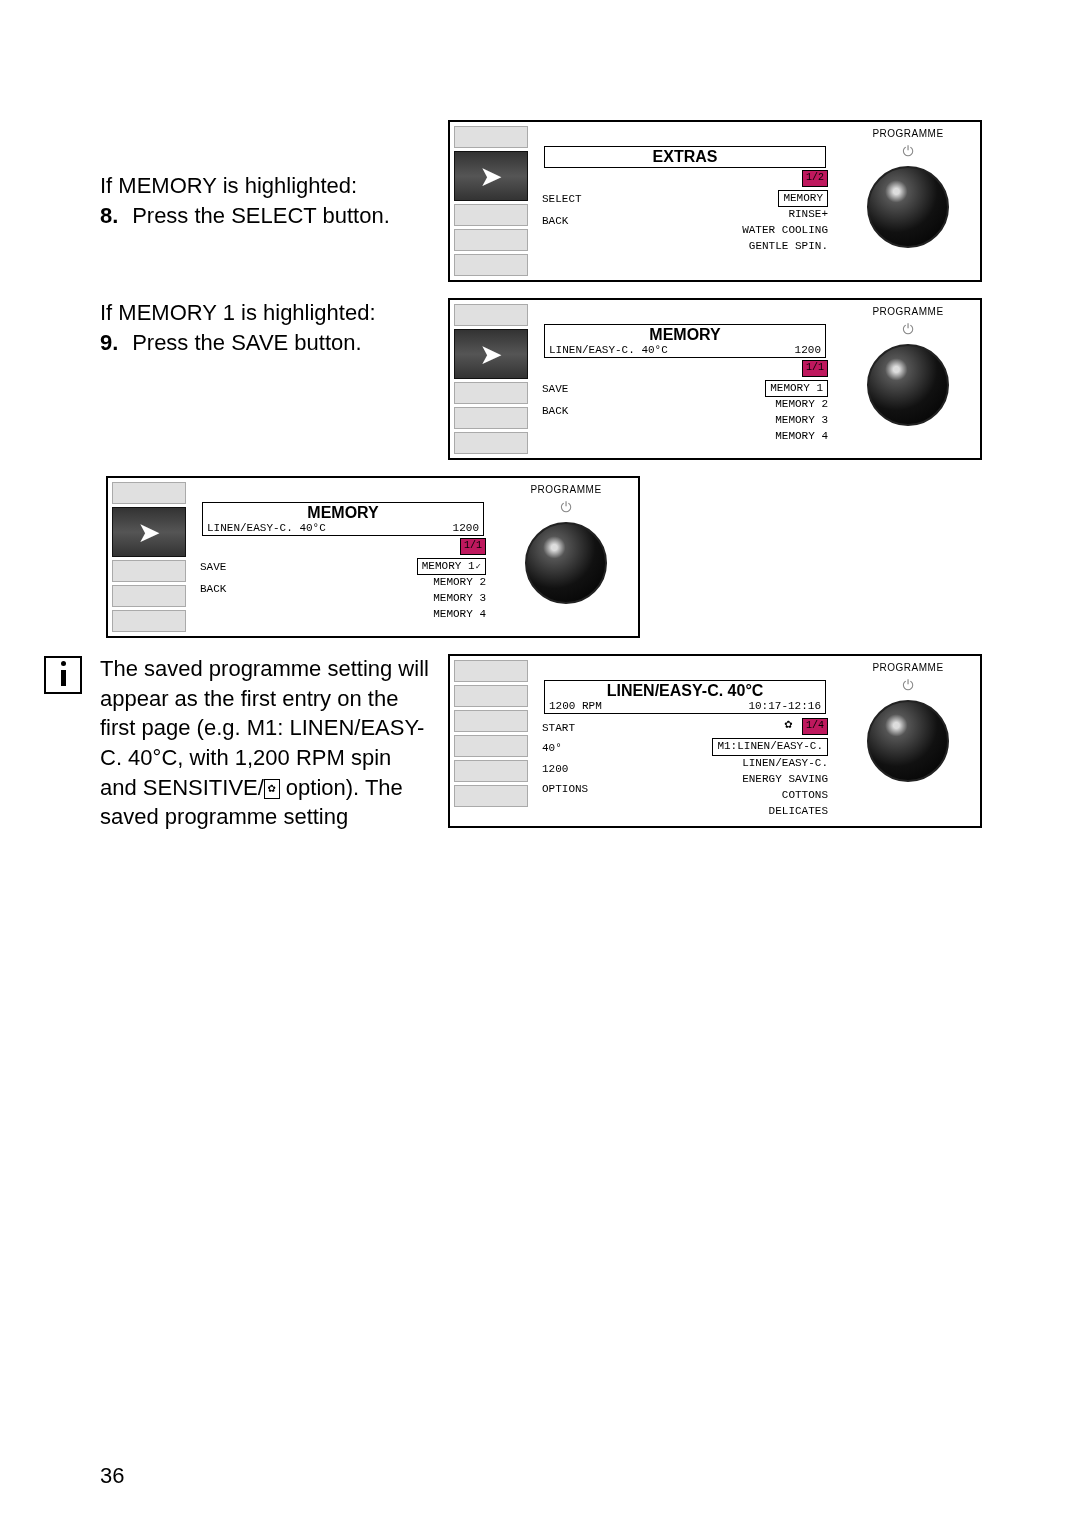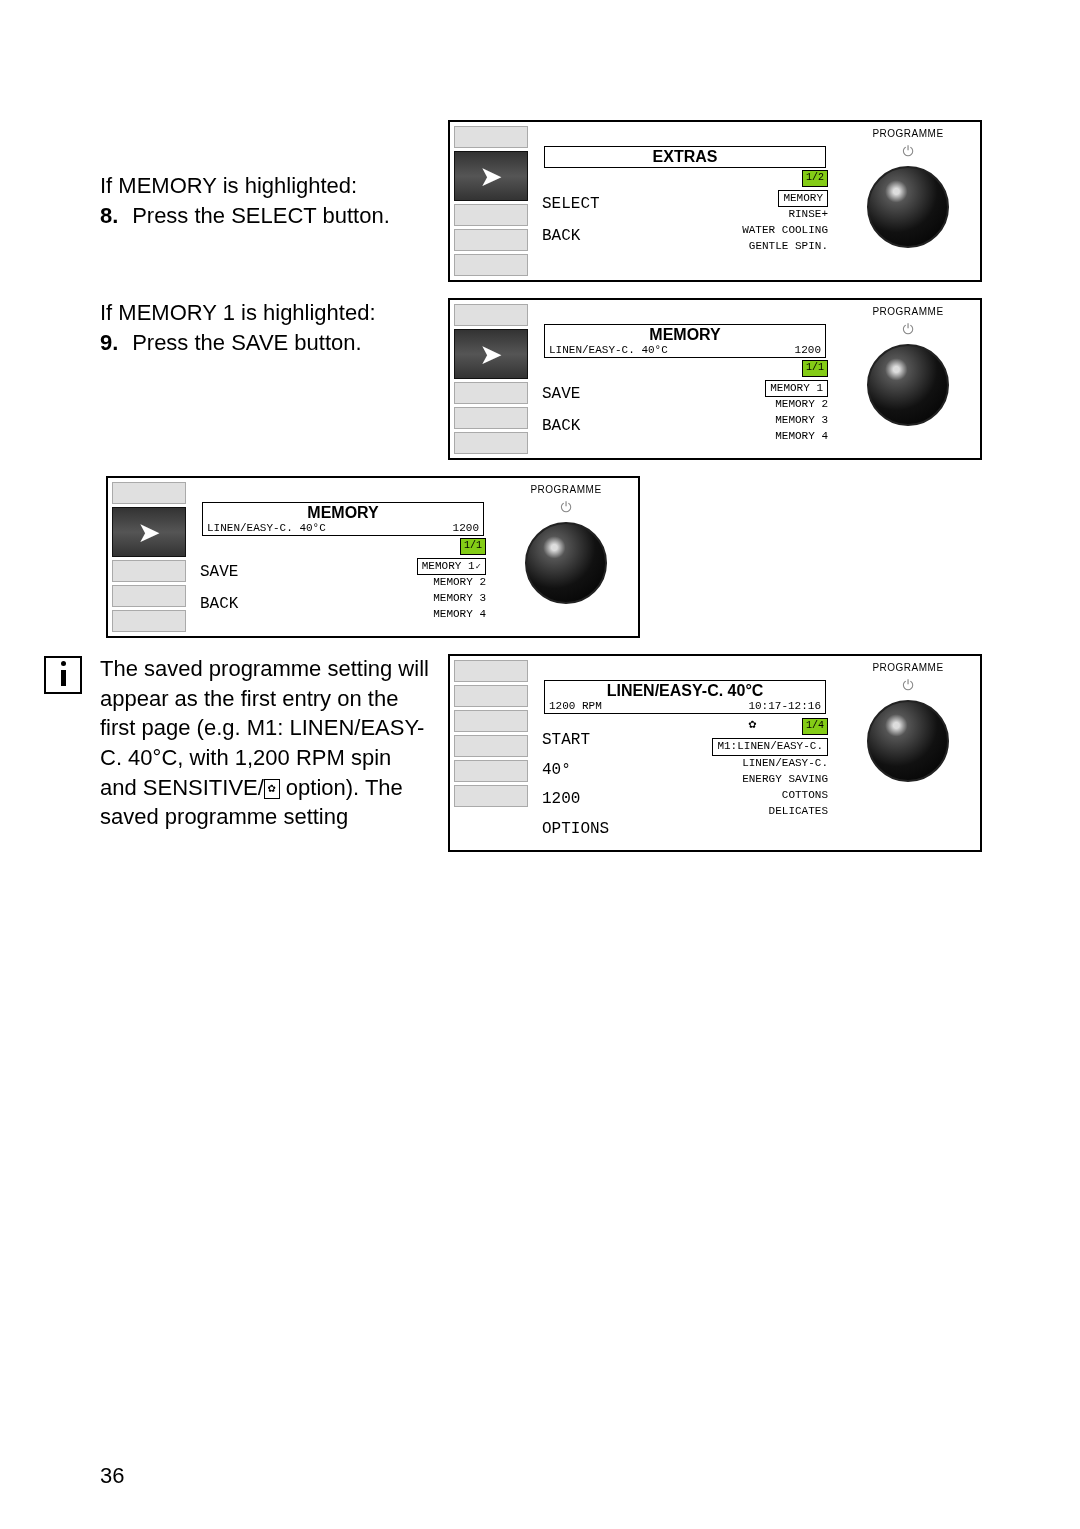--- a/index.html
+++ b/index.html
@@ -110,38 +110,37 @@
     font-family: "Courier New", monospace;
     font-weight: normal;
   }
   .mid-body {
     display: flex;
     gap: 6px;
     margin-top: 2px;
   }
   .mid-labels {
     width: 56px;
-    font-size: 16px;
+    font-size: 11px;
     padding-top: 18px;
     line-height: 2.0;
   }
   .mid-list {
     flex: 1;
     text-align: right;
     font-size: 11px;
     line-height: 1.45;
   }
   .nav-badge {
     display: inline-block;
     border: 1px solid #000;
     padding: 0 3px;
     font-size: 10px;
     margin-bottom: 3px;
-    background: #84cc16;
-    margin-left: 36px;
+    background: #be185d;
   }
   .list-box {
     border: 1px solid #000;
     display: inline-block;
     padding: 0 4px;
     font-size: 11px;
     white-space: nowrap;
   }
   .panel-right {
     width: 128px;
@@ -344,21 +343,21 @@
         </div>
         <div class="panel-mid">
           <div class="panel-title-box">
             <span>LINEN/EASY-C. 40°C</span>
             <div class="title-sub">
               <span>1200 RPM</span>
               <span>10:17-12:16</span>
             </div>
           </div>
           <div class="mid-body">
-            <div class="mid-labels" style="padding-top:2px; line-height:1.85;margin-top:8px;">
+            <div class="mid-labels" style="padding-top:2px; line-height:1.85;">
               <div>START</div>
               <div>40°</div>
               <div>1200</div>
               <div>OPTIONS</div>
             </div>
             <div class="mid-list">
               <div>
                 <span class="inline-icon" style="border:none;">✿</span>
                 <span class="nav-badge">1/4</span>
               </div>

